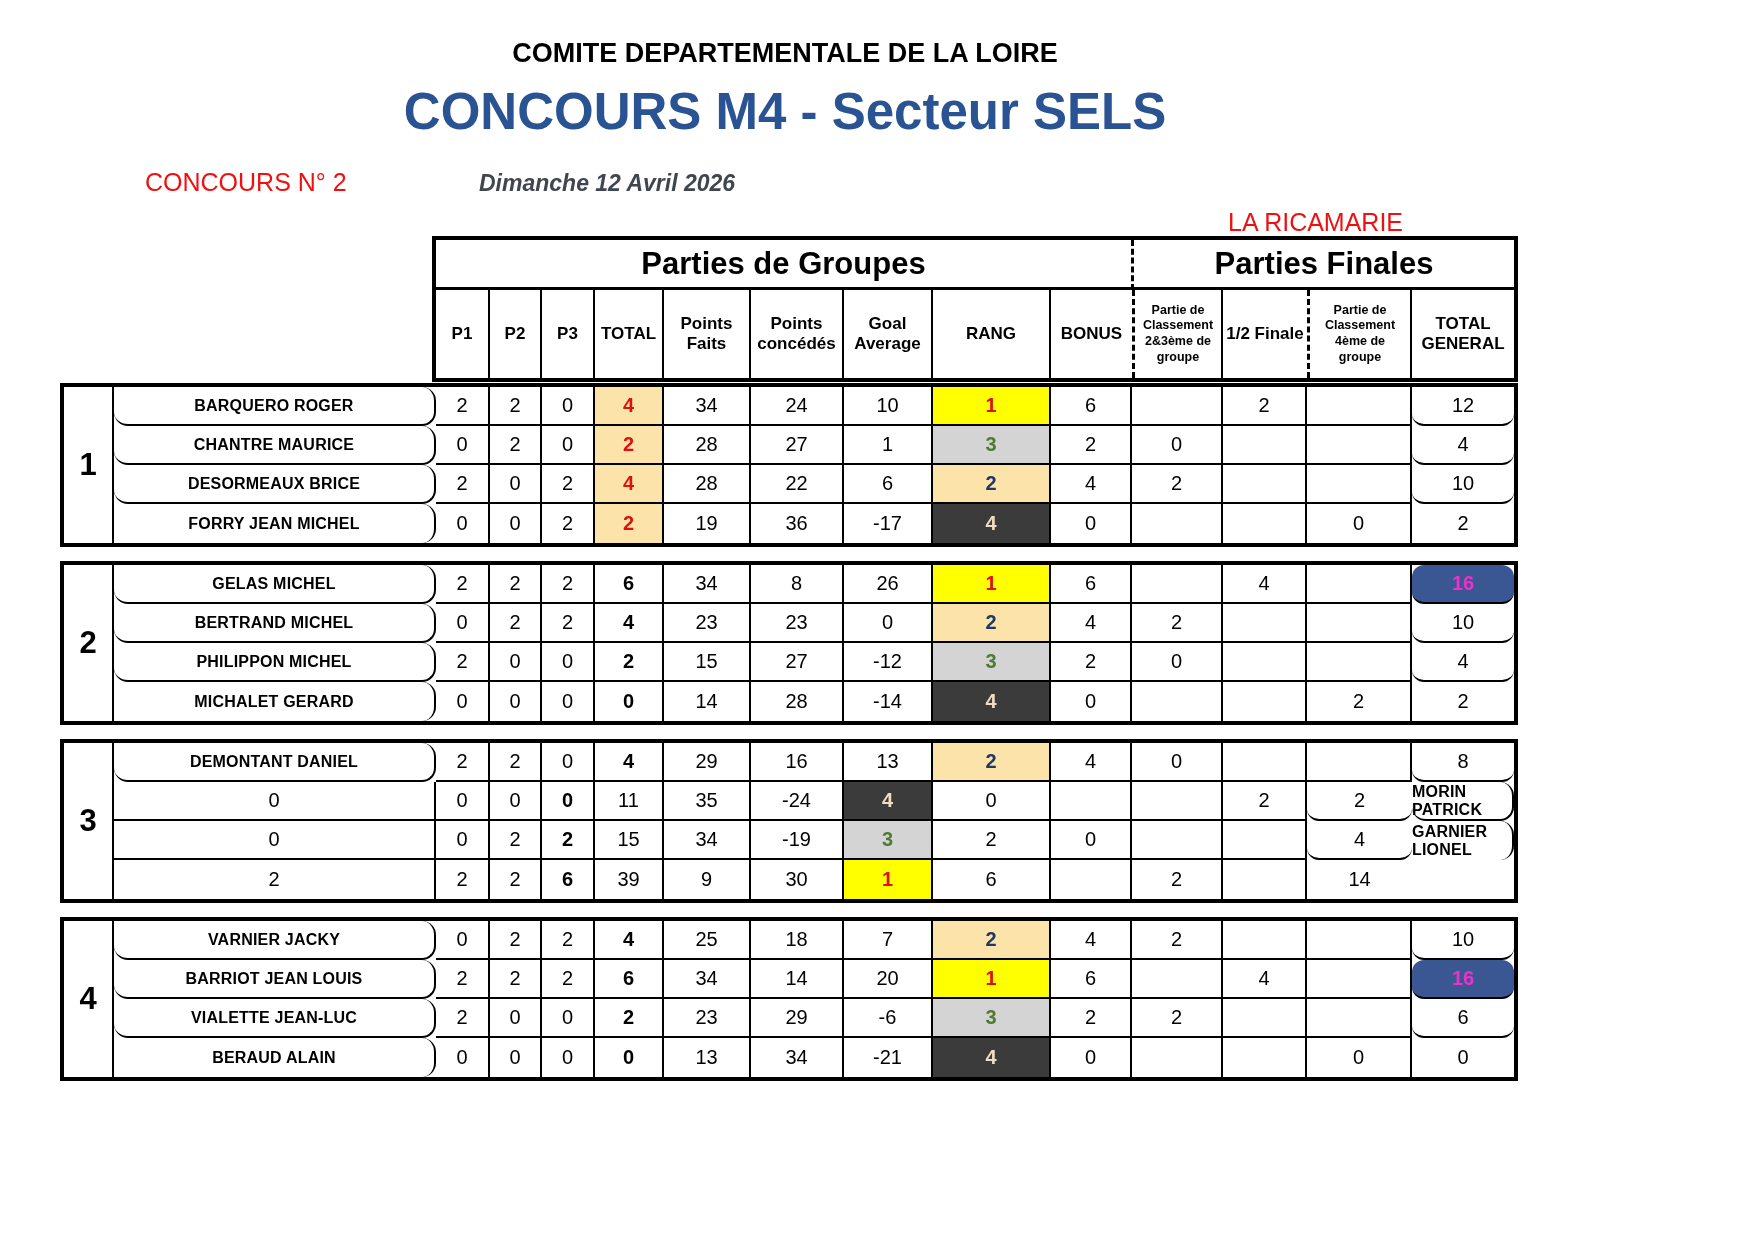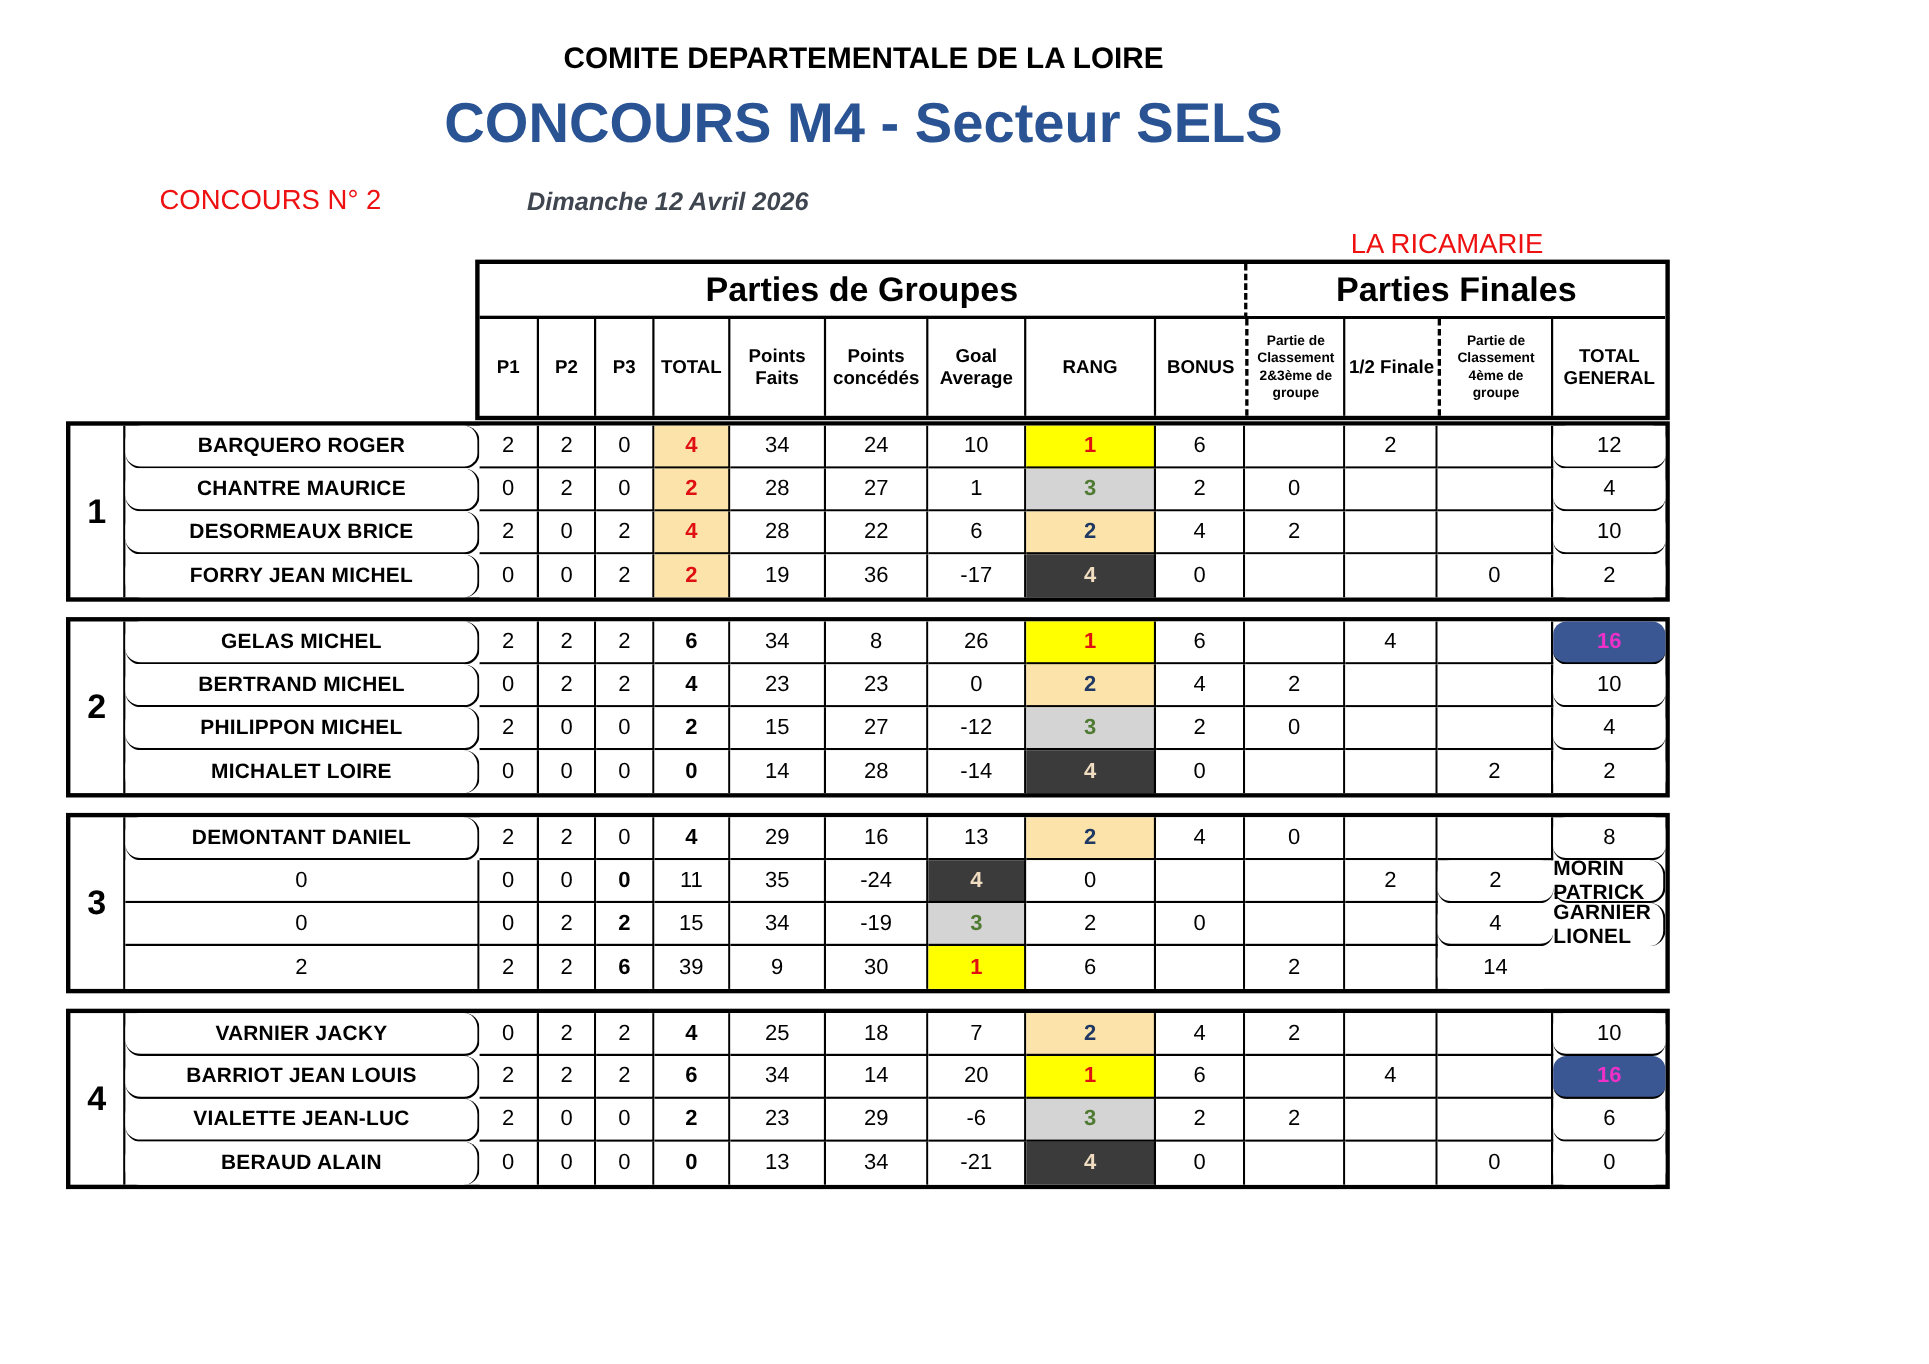--- a/index.html
+++ b/index.html
@@ -37,21 +37,21 @@
   .group-grid{display:grid;
       grid-template-columns:50px 322px 54px 52px 53px 69px 87px 93px 89px 118px 81px 91px 84px 105px 102px;
       grid-auto-rows:39px;}
   .gnum{grid-row:1 / span 4;display:flex;align-items:center;justify-content:center;
         font-size:31px;font-weight:bold;border-right:2px solid #000;}
   .cell{display:flex;align-items:center;justify-content:center;
         border-right:2px solid #000;border-bottom:2px solid #000;
         font-size:20px;background:#fff;}
   .cell.last-col{border-right:none;border-radius:12px;}
   .cell.last-row{border-bottom:none;}
-  .name-cell{font-weight:bold;font-size:19px;letter-spacing:0.2px;border-radius:14px;}
+  .name-cell{font-weight:bold;font-size:16px;letter-spacing:0.2px;border-radius:14px;}
   .bold{font-weight:bold;}
   .total-hl{background:#fbe3a9;color:#e01010;font-weight:bold;}
   .rank-1{background:#ffff00;color:#e01010;font-weight:bold;}
   .rank-2{background:#fbe3a9;color:#1f3864;font-weight:bold;}
   .rank-3{background:#d4d4d4;color:#4f7a32;font-weight:bold;}
   .rank-4{background:#3b3b3b;color:#f0dcc0;font-weight:bold;}
   .tg-hl{background:#3a5794;color:#ee30c8;font-weight:bold;}
 </style>
 </head>
 <body>
@@ -200,21 +200,21 @@
           <div class="cell bold">2</div>
           <div class="cell">15</div>
           <div class="cell">27</div>
           <div class="cell">-12</div>
           <div class="cell rank-3">3</div>
           <div class="cell">2</div>
           <div class="cell">0</div>
           <div class="cell"></div>
           <div class="cell"></div>
           <div class="cell last-col">4</div>
-          <div class="cell name-cell last-row">MICHALET LOIRE</div>
+          <div class="cell name-cell last-row">MICHALET GERARD</div>
           <div class="cell last-row">0</div>
           <div class="cell last-row">0</div>
           <div class="cell last-row">0</div>
           <div class="cell bold last-row">0</div>
           <div class="cell last-row">14</div>
           <div class="cell last-row">28</div>
           <div class="cell last-row">-14</div>
           <div class="cell rank-4 last-row">4</div>
           <div class="cell last-row">0</div>
           <div class="cell last-row"></div>

